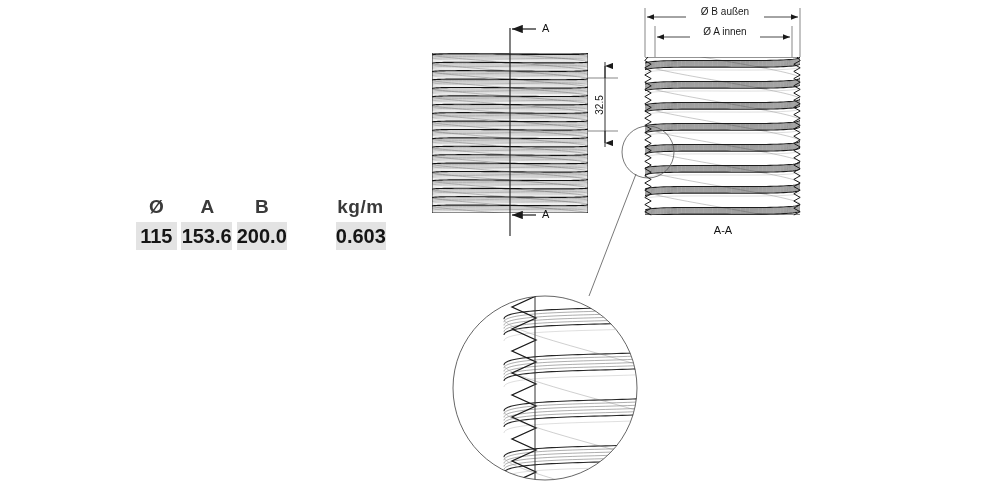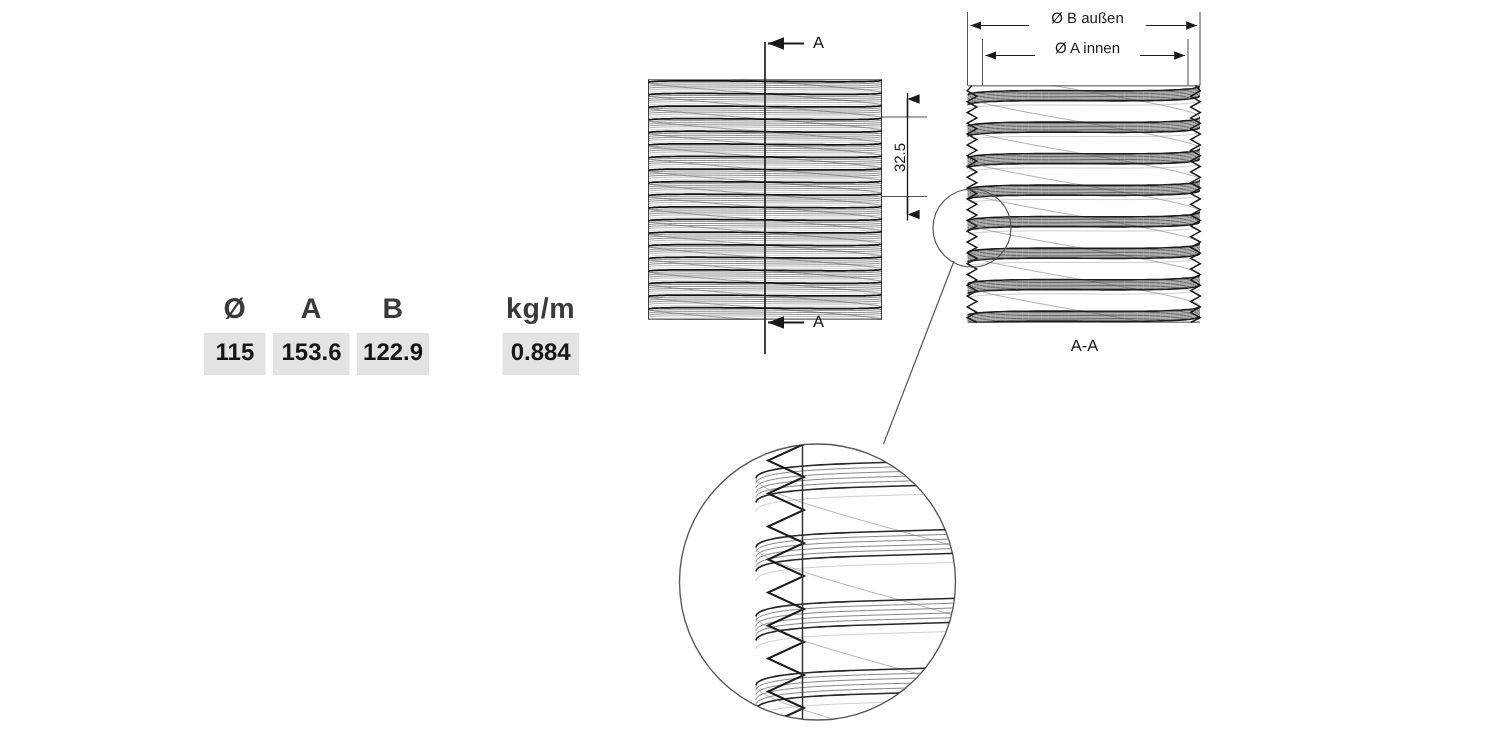--- a/index.html
+++ b/index.html
@@ -8,21 +8,21 @@
   #stage{position:absolute;left:0;top:0;width:1000px;height:500px;}
 
   
   #spec-table{position:absolute;left:136px;top:192px;width:250px;}
   .tbl-row{display:flex;}
   .tbl-head{height:30px;}
   .tbl-body{height:28px;}
   .th,.td{box-sizing:border-box;display:flex;align-items:center;
           justify-content:center;font-weight:bold;}
   .th{font-size:19px;color:#3a3a3a;letter-spacing:.5px;}
-  .td{font-size:16px;color:#151515;background:#e3e3e3;}
+  .td{font-size:20px;color:#151515;background:#e3e3e3;}
   .c0{width:50px;} .c1{width:62px;} .c2{width:58px;} .c3{width:62px;margin-left:44px;}
   .gap{width:6px;}
 
   
   #drawing{position:absolute;left:0;top:0;width:1000px;height:500px;}
   .lbl{font-family:"Liberation Sans",sans-serif;font-size:10px;fill:#1a1a1a;}
   .lbl-sec{font-family:"Liberation Sans",sans-serif;font-size:11px;fill:#111;}
 </style>
 </head>
 <body>
@@ -37,23 +37,23 @@
       <div class="gap"></div>
       <div class="th c2">B</div>
       <div class="gap"></div>
       <div class="th c3">kg/m</div>
     </div>
     <div class="tbl-row tbl-body">
       <div class="td c0">115</div>
       <div class="gap"></div>
       <div class="td c1">153.6</div>
       <div class="gap"></div>
-      <div class="td c2">122.9</div>
-      <div class="gap"></div>
-      <div class="td c3">0.884</div>
+      <div class="td c2">200.0</div>
+      <div class="gap"></div>
+      <div class="td c3">0.603</div>
     </div>
   </div>
 
   <svg id="drawing" viewBox="0 0 1000 500">
     <defs>
       <marker id="arrHeadR" markerWidth="9" markerHeight="7" refX="9" refY="3.5" orient="auto">
         <polygon points="0,0 9,3.5 0,7" fill="#1a1a1a"></polygon>
       </marker>
       <marker id="arrHeadL" markerWidth="9" markerHeight="7" refX="0" refY="3.5" orient="auto">
         <polygon points="9,0 0,3.5 9,7" fill="#1a1a1a"></polygon>

